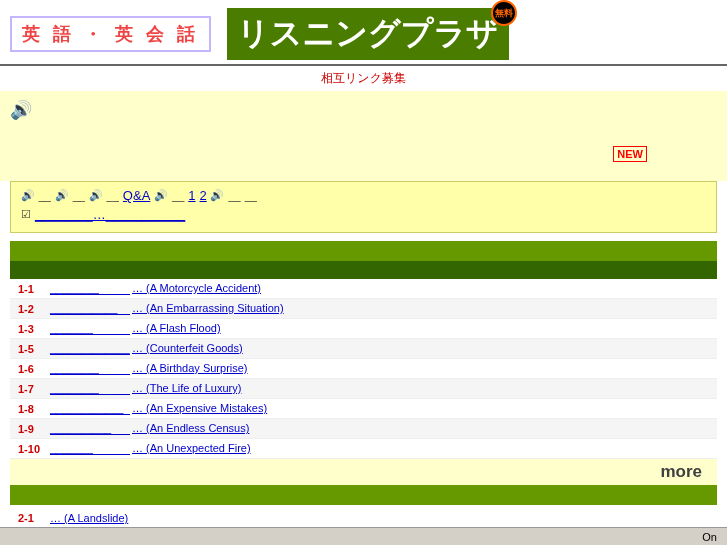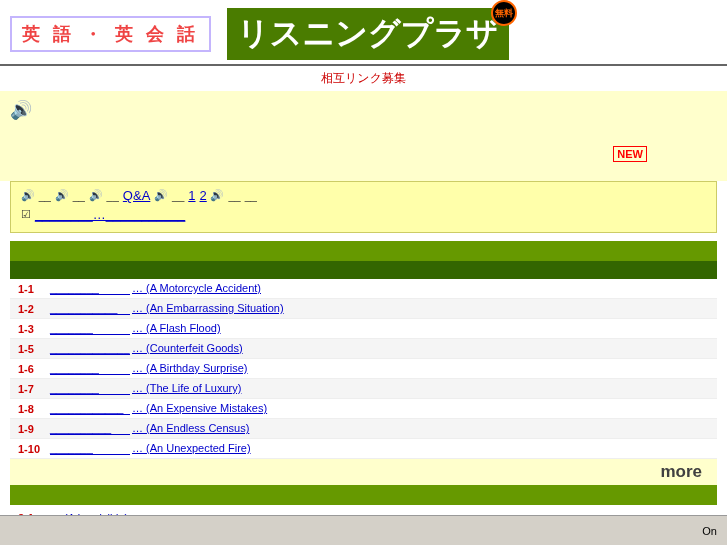--- a/index.html
+++ b/index.html
@@ -205,21 +205,21 @@
       padding: 3px 8px;
       font-size: 12px;
     }
 
     
     .bottom-status {
       position: fixed;
       bottom: 0;
       left: 0;
       right: 0;
-      height: 30px;
+      height: 18px;
       background: #d4d0c8;
       display: flex;
       align-items: center;
       justify-content: flex-end;
       padding-right: 10px;
       font-size: 11px;
       border-top: 1px solid #999;
     }
   </style>
 </head>

